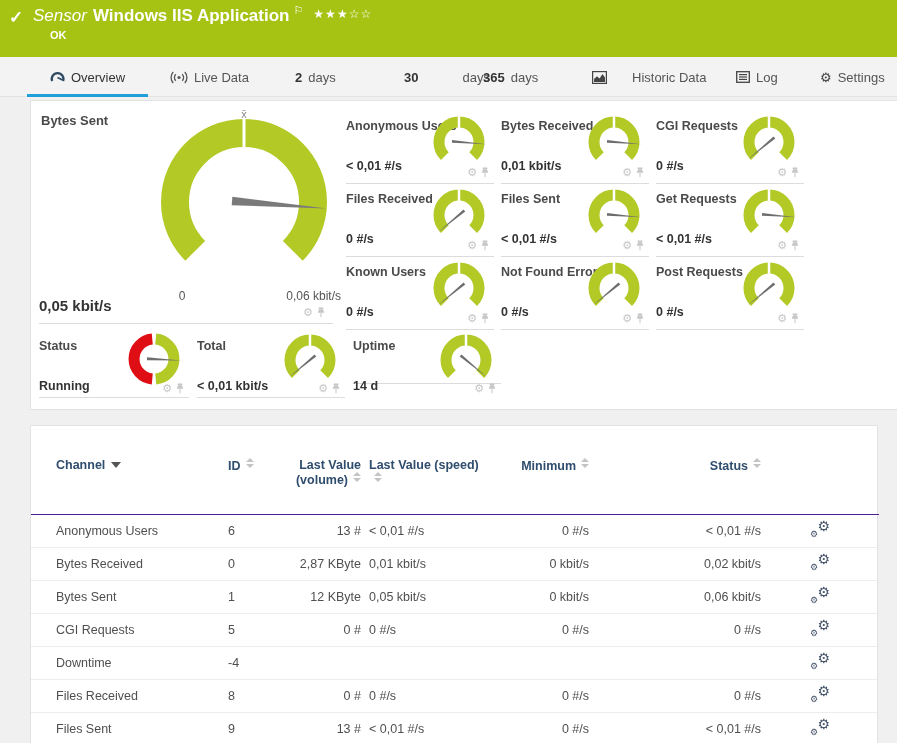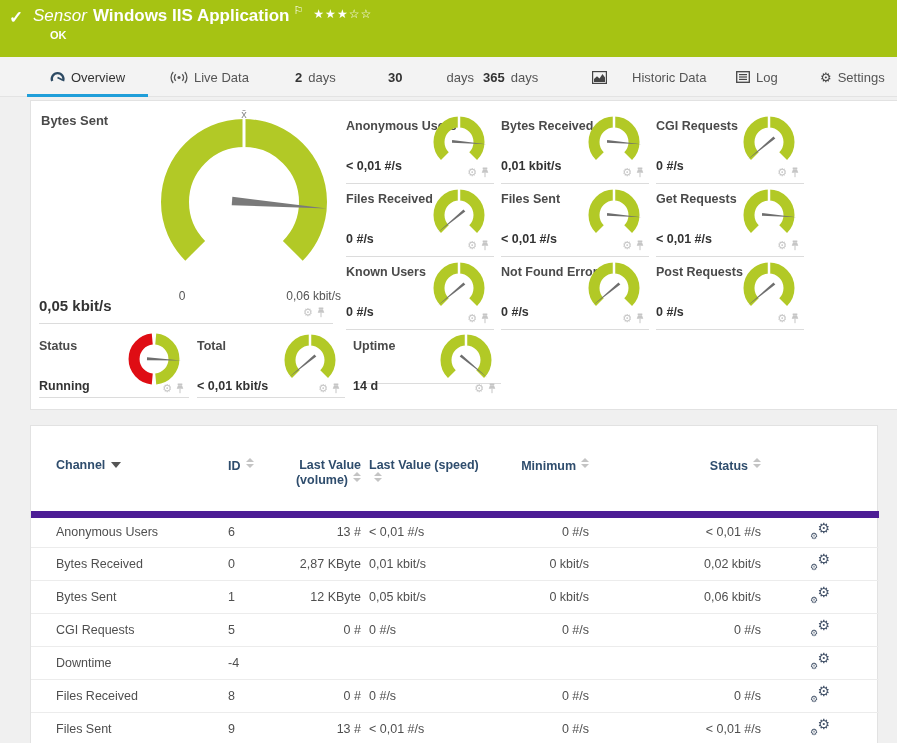--- a/index.html
+++ b/index.html
@@ -43,21 +43,21 @@
   .gcell .glabel { position:absolute; left:0; top:8px; font-size:12.5px; font-weight:bold; color:#4a4a4a; white-space:nowrap; }
   .gcell .gvalue { position:absolute; left:0; top:48px; font-size:12.5px; font-weight:bold; color:#333; white-space:nowrap; }
   .gcell .gsvg { position:absolute; right:4px; top:2px; }
   .gcell .gicons { position:absolute; right:4px; top:56px; }
   .micon { display:inline-flex; align-items:center; gap:3px; }
   .micon .gear { font-size:11px; color:#c6c6c6; line-height:1; }
   
   table { border-collapse:collapse; table-layout:fixed; width:848px; font-size:12.5px; }
   th { color:#2f4d6d; font-weight:bold; text-align:left; vertical-align:top; padding-top:32px; height:88px; font-size:12.5px; }
   td { color:#4f4f4f; height:33px; border-top:1px solid #ececec; padding:0; }
-  tr.hrow th { border-bottom:7px solid #4c1d95;margin-top:29px; }
+  tr.hrow th { border-bottom:1px solid #4c1d95;margin-top:29px; }
   .c-channel { padding-left:25px; }
   .c-id { padding-left:12px; }
   .c-right { text-align:right; }
   .c-speed { padding-left:8px; }
   .c-action { text-align:center; }
   .sortpair { display:inline-block; vertical-align:2px; margin-left:5px; }
   .sortpair i { display:block; width:0; height:0; border-left:4px solid transparent; border-right:4px solid transparent; }
   .sortpair .up { border-bottom:4px solid #c4c4c4; margin-bottom:2px; }
   .sortpair .dn { border-top:4px solid #c4c4c4; }
   .caret-dn { display:inline-block; width:0; height:0; border-left:5px solid transparent; border-right:5px solid transparent; border-top:6px solid #555; margin-left:6px; vertical-align:1px; }
@@ -94,21 +94,21 @@
             <path d="M2.2 11 A5.8 5.8 0 1 1 13 11" fill="none" stroke="#2d4a63" stroke-width="2.4"></path>
             <line x1="7.5" y1="7.5" x2="12.5" y2="10" stroke="#2d4a63" stroke-width="1.6"></line>
           </svg>
         </span>
         <span>Overview</span>
       </div>
       <div class="tab" style="left: 295px;">
         <b>2</b>
         <span>days</span>
       </div>
-      <div class="tab" style="left: 388px; gap: 44px;">
+      <div class="tab" style="left: 404px; gap: 44px;">
         <b>30</b>
         <span>days</span>
       </div>
       <div class="tab" style="left: 483px;">
         <b>365</b>
         <span>days</span>
       </div>
       <div class="tab" style="left: 592px; gap: 25px;">
         <span class="ticon">
           <svg width="15" height="13" viewBox="0 0 15 13">

